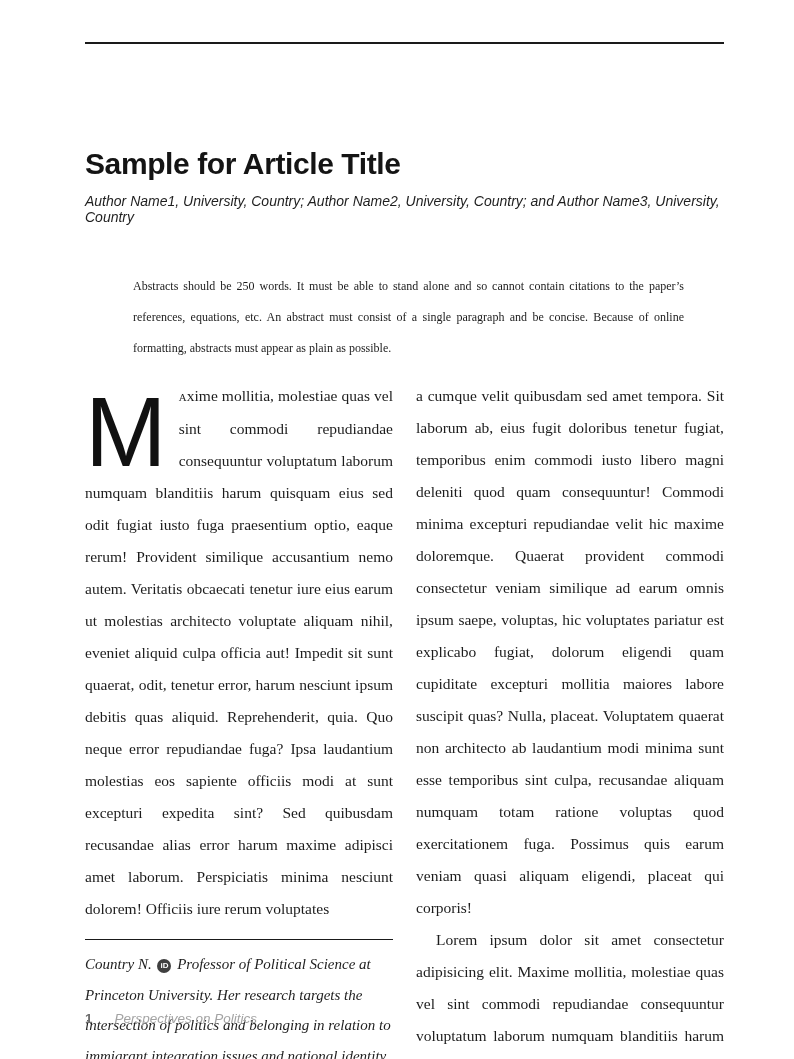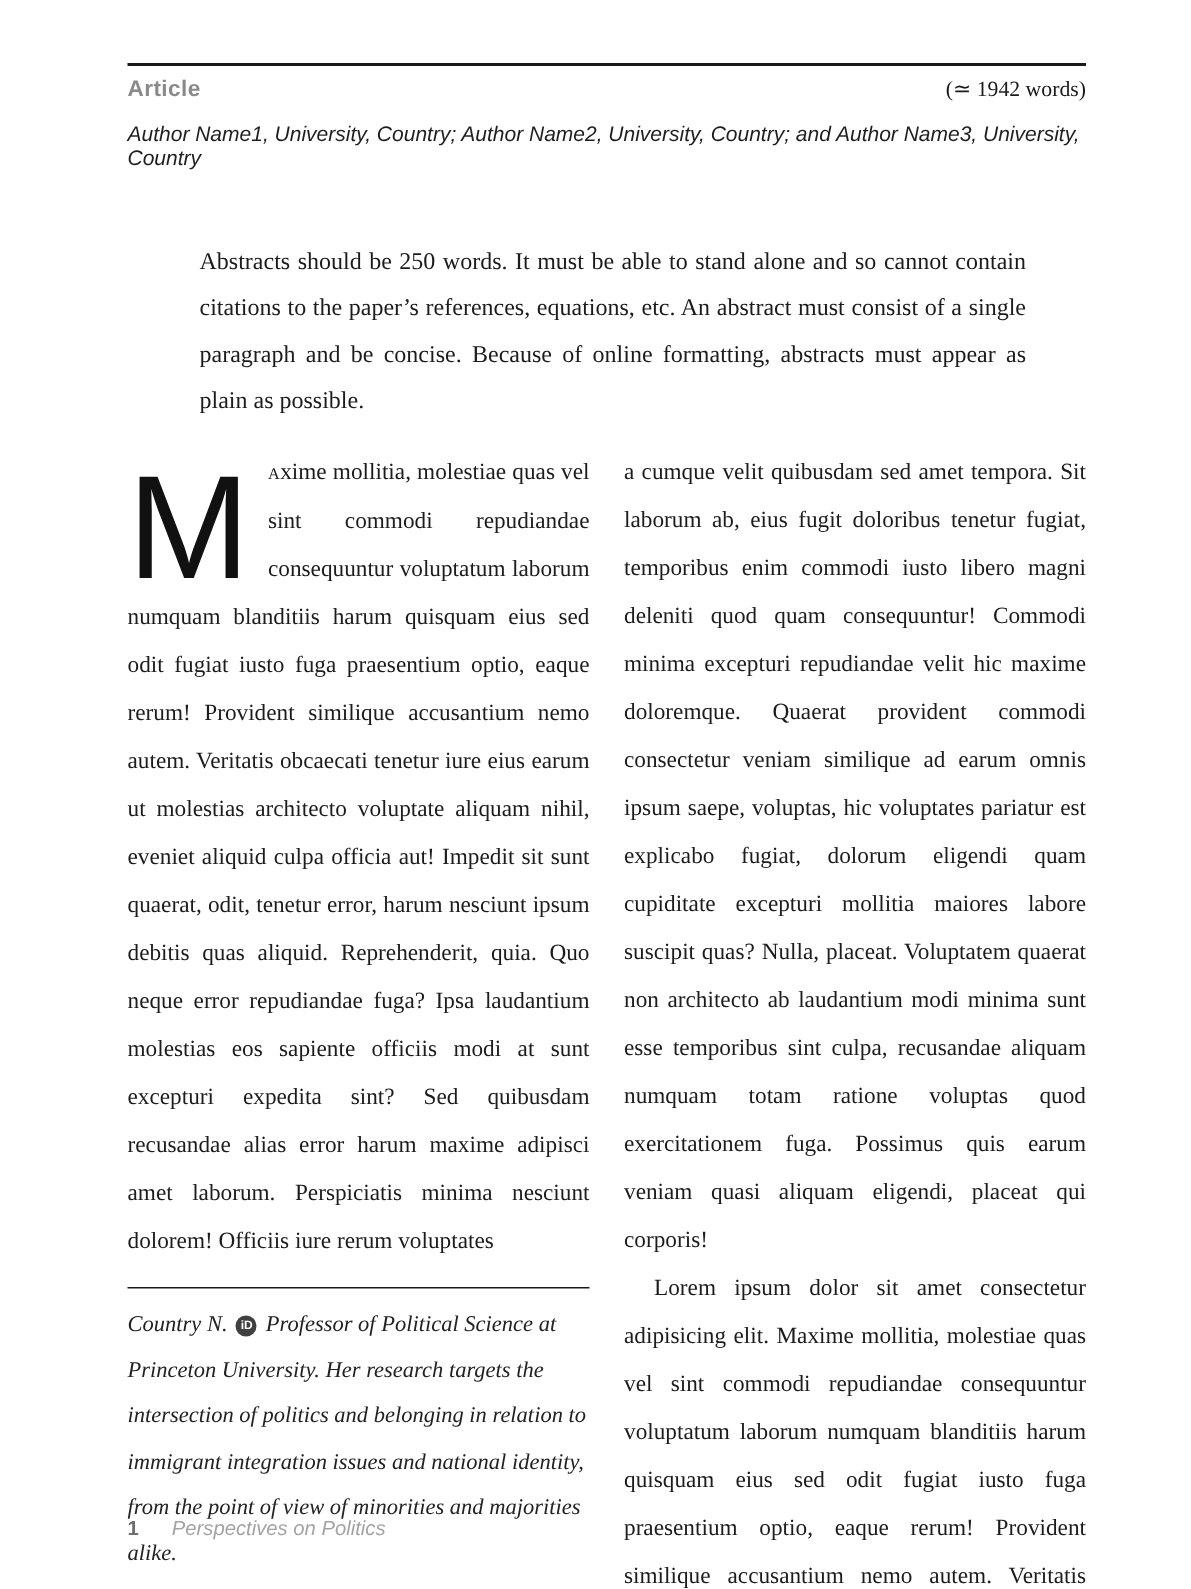--- a/index.html
+++ b/index.html
@@ -50,21 +50,21 @@
     margin-top: 12px;
     font-family: "Liberation Sans", sans-serif;
     font-style: italic;
     font-size: 14px;
     color: #1f1f1f;
   }
   .abstract {
     margin-top: 46px;
     padding-left: 48px;
     padding-right: 40px;
-    font-size: 16px;
+    font-size: 12px;
     line-height: 31px;
     text-align: justify;
     color: #1c1c1c;
   }
   .columns {
     margin-top: 16px;
     display: flex;
     gap: 23px;
   }
   .col {
@@ -133,25 +133,22 @@
   .copyright { font-size: 12.5px; color: #2e2e2e; }
 </style>
 </head>
 <body>
 
 <div class="page">
   <div class="content">
 
     <div class="top-rule"></div>
 
-    <div class="header-row">
-      <span class="kicker">Article</span>
-      <span class="word-count">(≃ 1942 words)</span>
-    </div>
 
+    <h1 class="article-title">Sample for Article Title</h1>
 
     <div class="byline">Author Name1, University, Country; Author Name2, University, Country; and Author Name3, University, Country</div>
 
     <div class="abstract">Abstracts should be 250 words. It must be able to stand alone and so cannot contain citations to the paper’s references, equations, etc. An abstract must consist of a single paragraph and be concise. Because of online formatting, abstracts must appear as plain as possible.</div>
 
     <div class="columns">
 
       <div class="col">
         <p><span class="drop-cap">M</span><span class="smallcap">a</span><span>xime mollitia, molestiae quas vel sint commodi repudiandae consequuntur voluptatum laborum numquam blanditiis harum quisquam eius sed odit fugiat iusto fuga praesentium optio, eaque rerum! Provident similique accusantium nemo autem. Veritatis obcaecati tenetur iure eius earum ut molestias architecto voluptate aliquam nihil, eveniet aliquid culpa officia aut! Impedit sit sunt quaerat, odit, tenetur error, harum nesciunt ipsum debitis quas aliquid. Reprehenderit, quia. Quo neque error repudiandae fuga? Ipsa laudantium molestias eos sapiente officiis modi at sunt excepturi expedita sint? Sed quibusdam recusandae alias error harum maxime adipisci amet laborum. Perspiciatis minima nesciunt dolorem! Officiis iure rerum voluptates</span></p>
 

